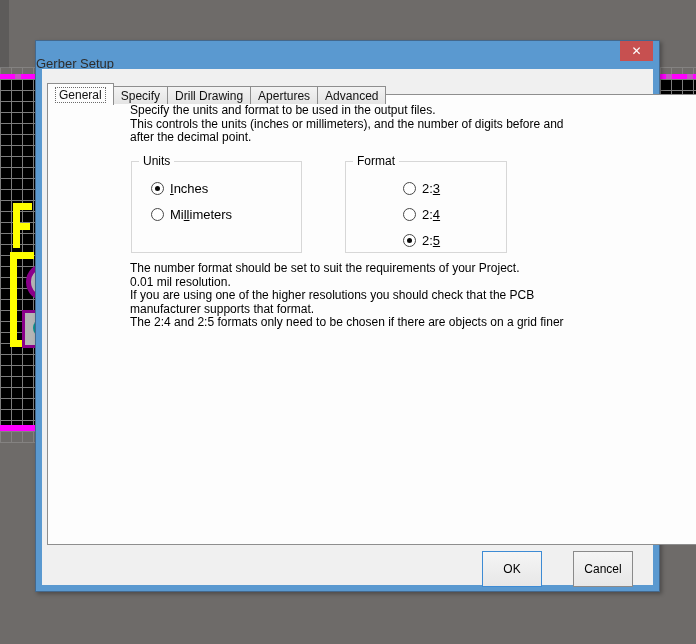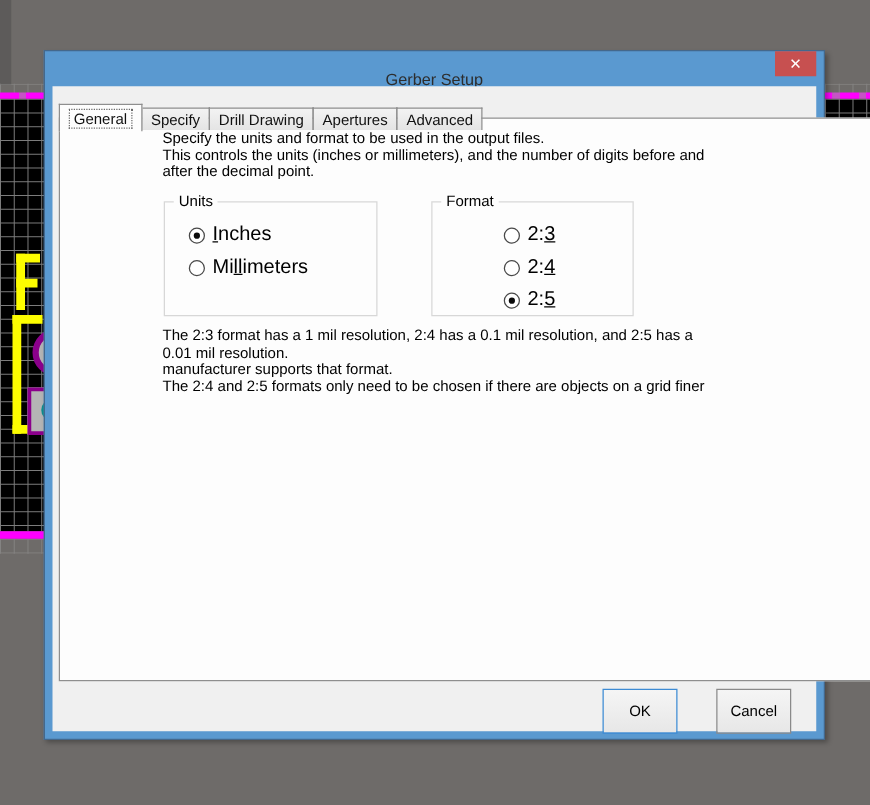--- a/index.html
+++ b/index.html
@@ -54,21 +54,21 @@
   .r-trace1 { left:650px; top:236px; width:26px; height:8px; }
   .r-trace2 { left:650px; top:282px; width:26px; height:8px; }
   .r-pad-square { left:674px; top:222px; width:22px; height:41px; }
   .r-pad-square::after { left:5px; top:5px; width:17px; height:17px; }
   .r-pad-circle { left:672px; top:267px; width:44px; height:44px; border-radius:50%; border-width:4px; }
   .r-pad-circle::after { left:9px; top:9px; width:17px; height:17px; }
 
   
   .dialog { position:absolute; left:35px; top:40px; width:625px; height:552px;
     background:#5a99d0; border:1px solid #44688c; box-shadow:2px 2px 4px rgba(0,0,0,.3); }
-  .titlebar { position:relative; height:44px; display:flex; align-items:center; justify-content:center; }
+  .titlebar { position:relative; height:44px; display:flex; align-items:center; }
   .title { font-size:13px; color:#2d2d2d; }
   .close-btn { position:absolute; top:0; right:6px; width:33px; height:20px; background:#c75050;
     border:none; color:#fff; font-size:12px; line-height:18px; text-align:center; cursor:default; }
   .client { position:absolute; left:6px; top:28px; right:6px; bottom:6px; background:#f0f0f0; }
 
   .tabs { position:absolute; left:5px; top:8px; height:27px; display:flex; align-items:flex-end; z-index:2; }
   .tab { height:18px; padding:2px 7px 0 7px; font-size:12px; line-height:14px; color:#111;
     background:linear-gradient(#f3f3f3,#e4e4e4); border:1px solid #8e8e8e; border-bottom:none;
     margin-right:-1px; white-space:nowrap; cursor:default; }
   .tab.active { height:22px; margin-top:-4px; margin-bottom:-1px; padding-top:3px;
@@ -81,21 +81,21 @@
   .intro { position:absolute; left:82px; top:9px; font-size:12px; line-height:13.5px; color:#000; }
   .notes { position:absolute; left:82px; top:167px; font-size:12px; line-height:13.5px; color:#000; }
   .tline { white-space:nowrap; }
 
   .group { position:absolute; border:1px solid #d7d7d7; }
   .group-units  { left:83px;  top:66px; width:171px; height:92px; }
   .group-format { left:297px; top:66px; width:162px; height:92px; }
   .glabel { position:absolute; top:-8px; left:7px; background:#fdfdfd; padding:0 4px; font-size:12px; color:#000; }
 
   .radio-row { position:absolute; display:flex; align-items:center; gap:6px; height:14px;
-    font-size:16px; color:#000; cursor:default; }
+    font-size:13px; color:#000; cursor:default; }
   .group-units  .radio-row { left:19px; }
   .group-format .radio-row { left:13px;padding-left:44px; }
   .row-1 { top:19px; } .row-2 { top:45px; } .row-3 { top:71px; }
   .radio { width:13px; height:13px; border:1px solid #484848; border-radius:50%;
     background:#fff; position:relative; flex:none; }
   .radio.checked::after { content:""; position:absolute; left:3px; top:3px;
     width:5px; height:5px; border-radius:50%; background:#0a0a0a; }
 
   .btn { position:absolute; width:60px; height:36px; font-family:Liberation Sans, sans-serif; font-size:12px; color:#000;
     background:linear-gradient(#f5f5f5,#e7e7e7); cursor:default; }
@@ -183,22 +183,23 @@
             <span class="radio"></span>
             <span class="rlabel">2:<u>4</u></span>
           </label>
           <label class="radio-row row-3">
             <span class="radio checked"></span>
             <span class="rlabel">2:<u>5</u></span>
           </label>
         </fieldset>
 
         <div class="notes">
-            <div class="tline">The 2:3 format has a 1 mil resolution, 2:4 has a 0.1 mil resolution, and 2:5 has a</div>
+            <div class="tline">The number format should be set to suit the requirements of your Project.</div>
             <div class="tline">0.01 mil resolution.</div>
+            <div class="tline">If you are using one of the higher resolutions you should check that the PCB</div>
             <div class="tline">manufacturer supports that format.</div>
             <div class="tline">The 2:4 and 2:5 formats only need to be chosen if there are objects on a grid finer</div>
           </div>
       </div>
 
       <button class="btn btn-ok">OK</button>
       <button class="btn btn-cancel">Cancel</button>
     </div>
   </div>
 </div>

